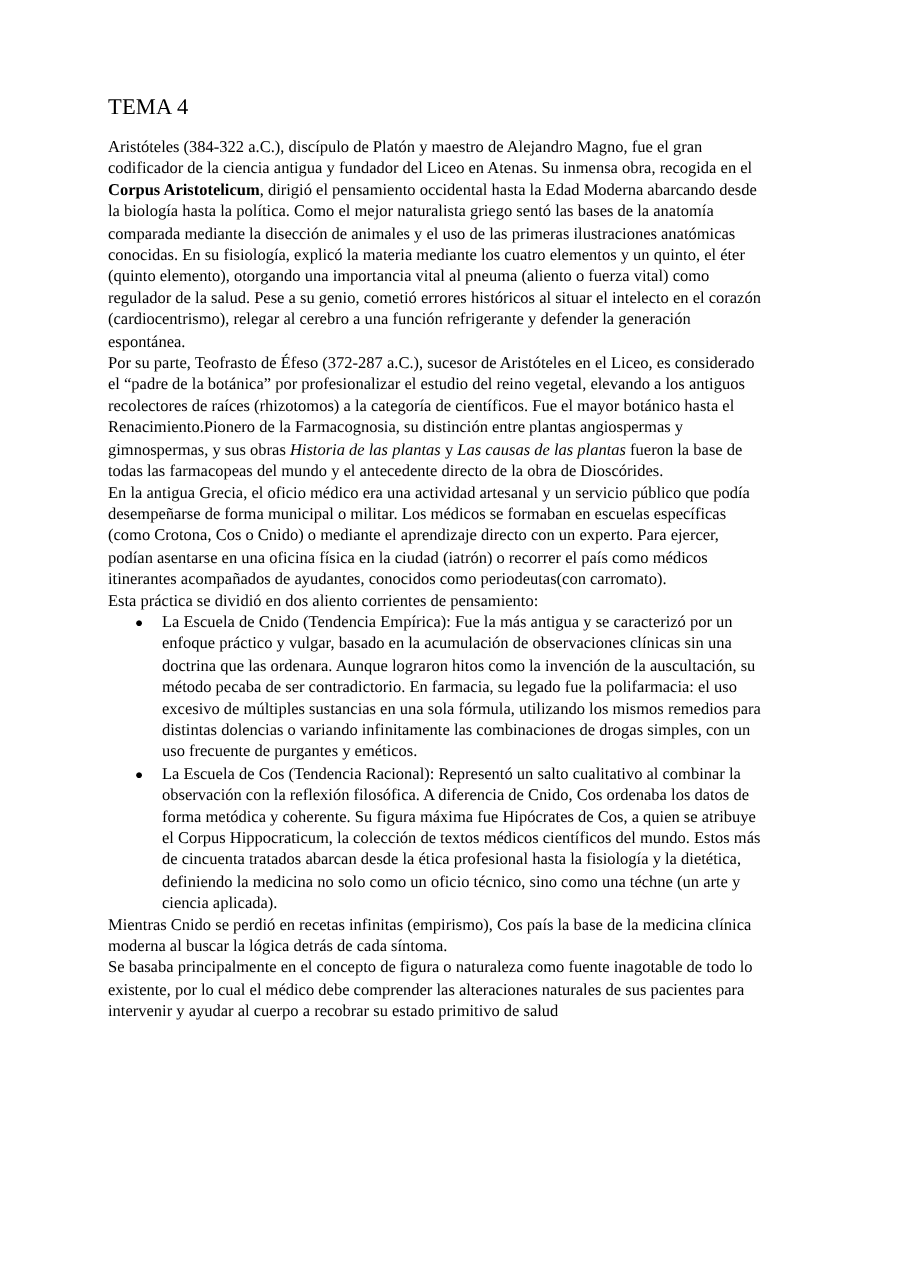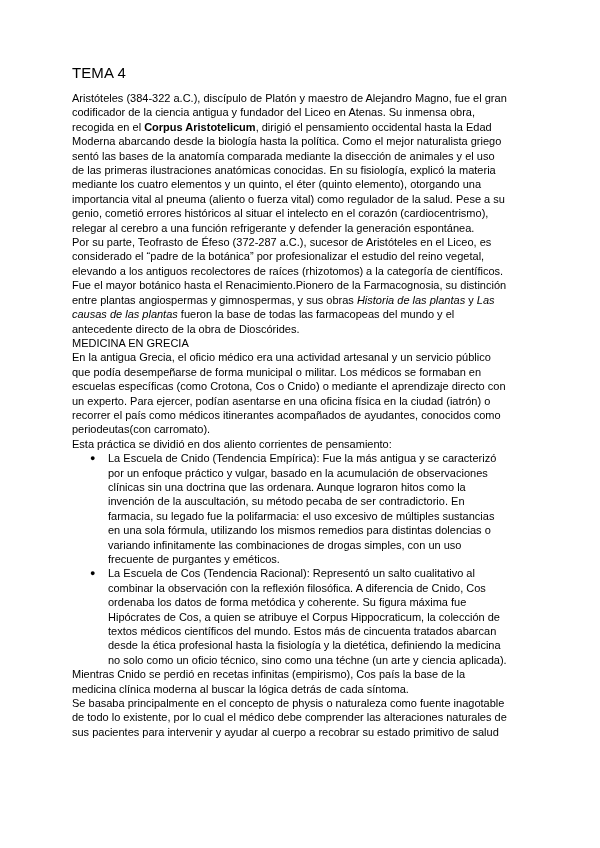--- a/index.html
+++ b/index.html
@@ -7,21 +7,21 @@
     padding: 0;
     background: #ffffff;
   }
   .page {
     width: 600px;
     height: 848px;
     box-sizing: border-box;
     padding: 62px 92px 40px 72px;
     background: #ffffff;
     color: #000000;
-    font-family: Liberation Sans, sans-serif;
+    font-family: Liberation Serif, serif;
     overflow: hidden;
   }
   .doc-title {
     font-size: 15px;
     line-height: 21px;
     font-weight: 400;
     margin: 0 0 8px 0;
     letter-spacing: 0.1px;
   }
   .body-text {
@@ -53,36 +53,35 @@
   <div class="doc-title">
     <div>TEMA 4</div>
   </div>
 
   <div class="body-text">
 
     <p><span>Aristóteles (384-322 a.C.), discípulo de Platón y maestro de Alejandro Magno, fue el gran codificador de la ciencia antigua y fundador del Liceo en Atenas. Su inmensa obra, recogida en el </span><span class="bold">Corpus Aristotelicum</span><span>, dirigió el pensamiento occidental hasta la Edad Moderna abarcando desde la biología hasta la política. Como el mejor naturalista griego sentó las bases de la anatomía comparada mediante la disección de animales y el uso de las primeras ilustraciones anatómicas conocidas. En su fisiología, explicó la materia mediante los cuatro elementos y un quinto, el éter (quinto elemento), otorgando una importancia vital al pneuma (aliento o fuerza vital) como regulador de la salud. Pese a su genio, cometió errores históricos al situar el intelecto en el corazón (cardiocentrismo), relegar al cerebro a una función refrigerante y defender la generación espontánea.</span></p>
 
     <p><span>Por su parte, Teofrasto de Éfeso (372-287 a.C.), sucesor de Aristóteles en el Liceo, es considerado el “padre de la botánica” por profesionalizar el estudio del reino vegetal, elevando a los antiguos recolectores de raíces (rhizotomos) a la categoría de científicos. Fue el mayor botánico hasta el Renacimiento.Pionero de la Farmacognosia, su distinción entre plantas angiospermas y gimnospermas, y sus obras </span><span class="italic">Historia de las plantas</span><span> y </span><span class="italic">Las causas de las plantas</span><span> fueron la base de todas las farmacopeas del mundo y el antecedente directo de la obra de Dioscórides.</span></p>
 
-    <p>MEDICINA EN GRECIA</p>
 
     <p>En la antigua Grecia, el oficio médico era una actividad artesanal y un servicio público que podía desempeñarse de forma municipal o militar. Los médicos se formaban en escuelas específicas (como Crotona, Cos o Cnido) o mediante el aprendizaje directo con un experto. Para ejercer, podían asentarse en una oficina física en la ciudad (iatrón) o recorrer el país como médicos itinerantes acompañados de ayudantes, conocidos como periodeutas(con carromato).</p>
 
     <p>Esta práctica se dividió en dos aliento corrientes de pensamiento:</p>
 
     <div class="bullet-item">
       <span class="bullet-glyph">●</span>
       <span>La Escuela de Cnido (Tendencia Empírica): Fue la más antigua y se caracterizó por un enfoque práctico y vulgar, basado en la acumulación de observaciones clínicas sin una doctrina que las ordenara. Aunque lograron hitos como la invención de la auscultación, su método pecaba de ser contradictorio. En farmacia, su legado fue la polifarmacia: el uso excesivo de múltiples sustancias en una sola fórmula, utilizando los mismos remedios para distintas dolencias o variando infinitamente las combinaciones de drogas simples, con un uso frecuente de purgantes y eméticos.</span>
     </div>
 
     <div class="bullet-item">
       <span class="bullet-glyph">●</span>
       <span>La Escuela de Cos (Tendencia Racional): Representó un salto cualitativo al combinar la observación con la reflexión filosófica. A diferencia de Cnido, Cos ordenaba los datos de forma metódica y coherente. Su figura máxima fue Hipócrates de Cos, a quien se atribuye el Corpus Hippocraticum, la colección de textos médicos científicos del mundo. Estos más de cincuenta tratados abarcan desde la ética profesional hasta la fisiología y la dietética, definiendo la medicina no solo como un oficio técnico, sino como una téchne (un arte y ciencia aplicada).</span>
     </div>
 
     <p>Mientras Cnido se perdió en recetas infinitas (empirismo), Cos país la base de la medicina clínica moderna al buscar la lógica detrás de cada síntoma.</p>
 
 
-    <p>Se basaba principalmente en el concepto de physis o naturaleza como fuente inagotable de todo lo existente, por lo cual el médico debe comprender las alteraciones naturales de sus pacientes para intervenir y ayudar al cuerpo a recobrar su estado primitivo de salud</p>
+    <p>Se basaba principalmente en el concepto de figura o naturaleza como fuente inagotable de todo lo existente, por lo cual el médico debe comprender las alteraciones naturales de sus pacientes para intervenir y ayudar al cuerpo a recobrar su estado primitivo de salud</p>
 
   </div>
 
 </div>
 
 </body></html>

